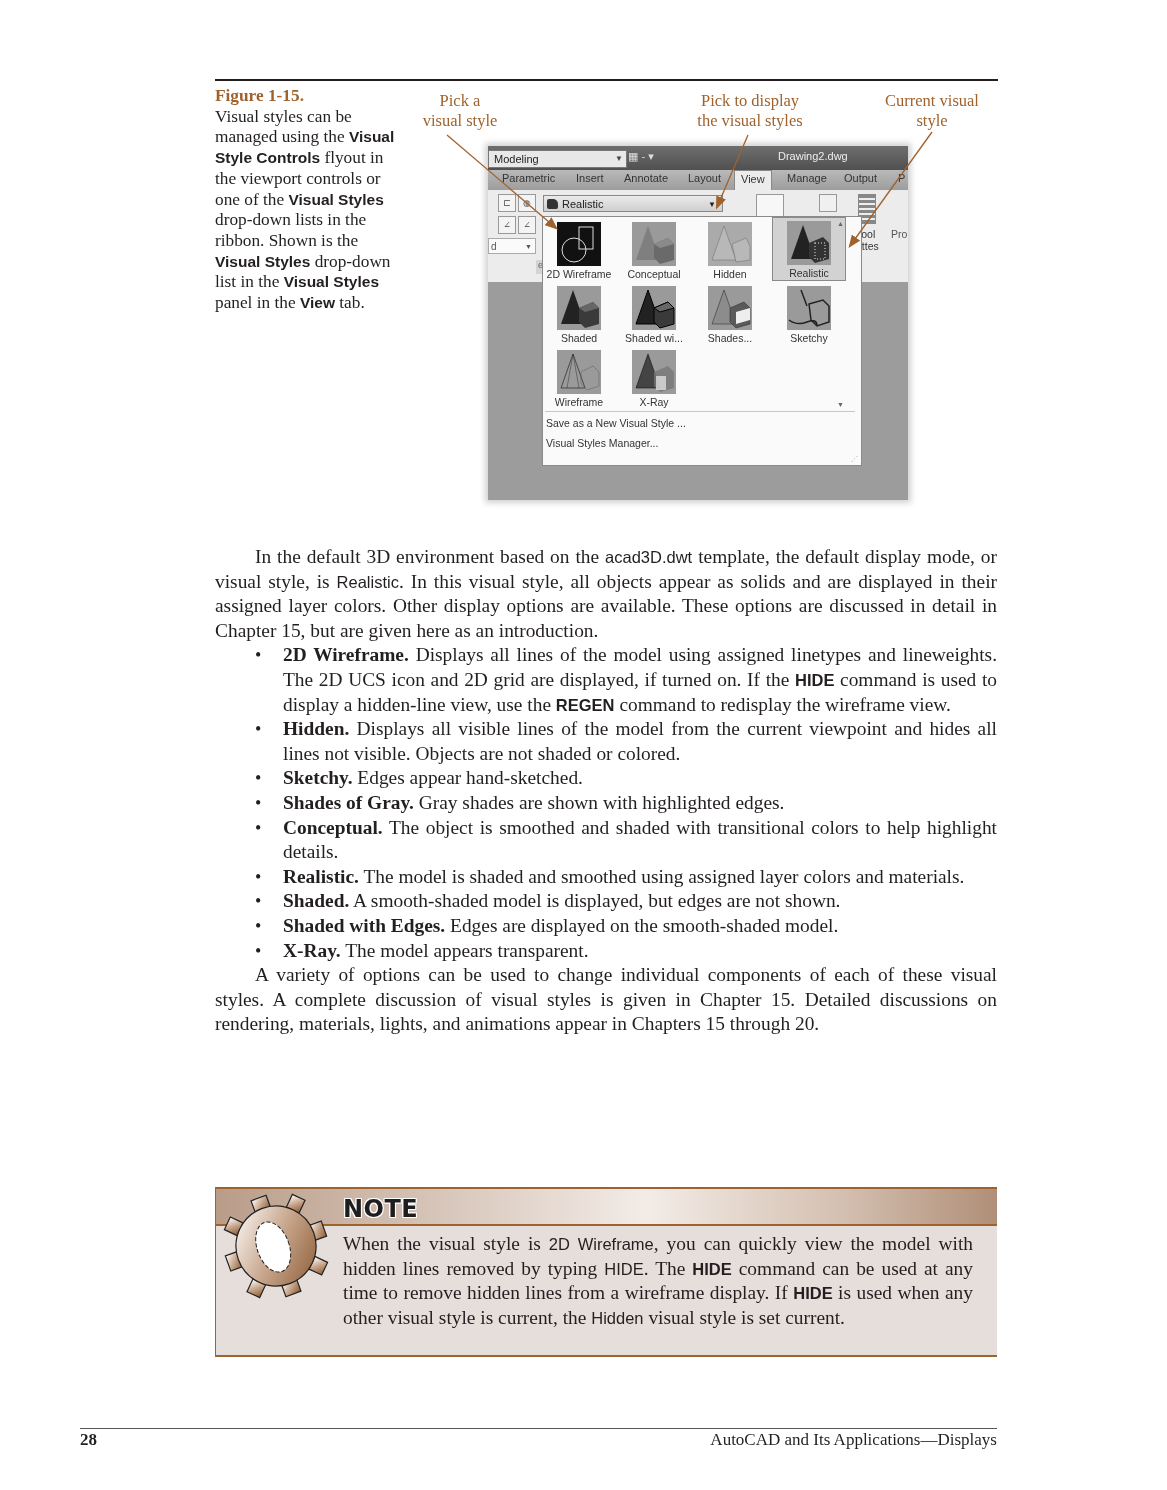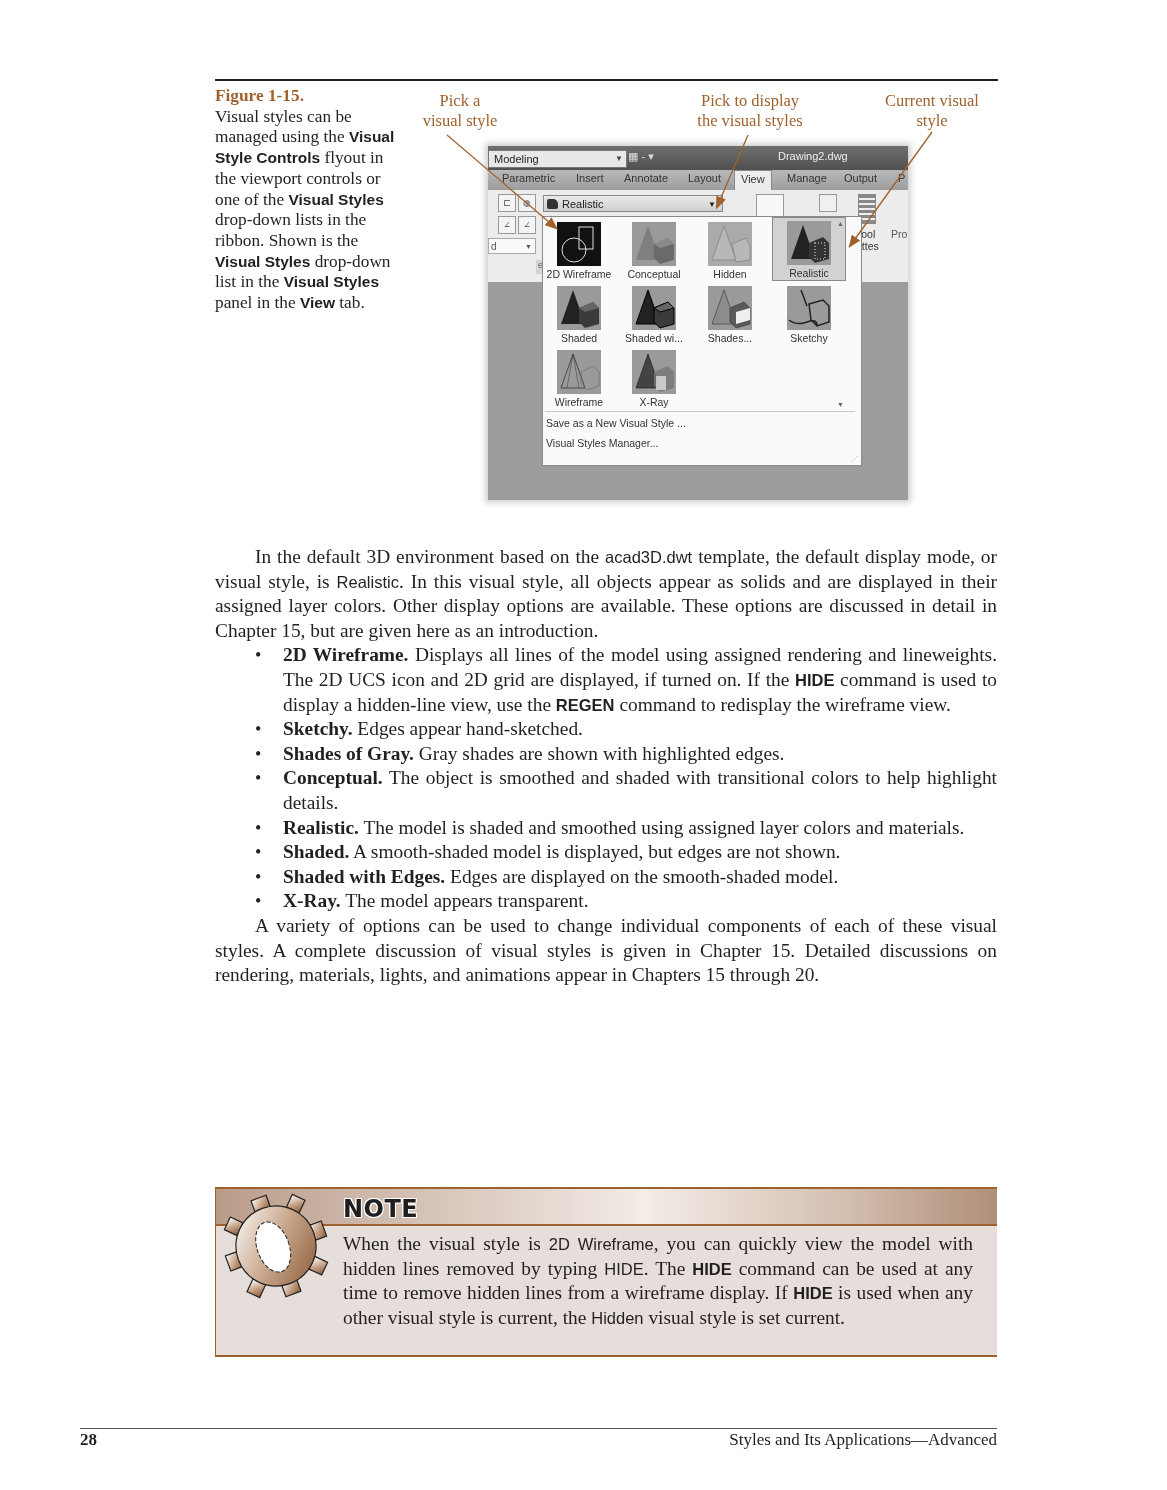--- a/index.html
+++ b/index.html
@@ -277,21 +277,22 @@
     <div class="menu-sep"></div>
     <div class="menu-item" style="top:200px">Save as a New Visual Style ...</div>
     <div class="menu-item" style="top:220px">Visual Styles Manager...</div>
     <span class="grip">⋰</span>
   </div>
 </div>
 
 <div class="body">
   <p id="intro-para"><span>In the default 3D environment based on the </span><span class="sf">acad3D.dwt</span><span> template, the default display mode, or visual style, is </span><span class="sf">Realistic</span><span>. In this visual style, all objects appear as solids and are displayed in their assigned layer colors. Other display options are available. These options are discussed in detail in Chapter 15, but are given here as an introduction.</span></p>
   <ul class="bullets" id="bullet-list">
-      <li><b>2D Wireframe.</b><span> Displays all lines of the model using assigned rendering and lineweights. The 2D UCS icon and 2D grid are displayed, if turned on. If the </span><b class="sfb sans">HIDE</b><span> command is used to display a hidden-line view, use the </span><b class="sfb sans">REGEN</b><span> command to redisplay the wireframe view.</span></li>
+      <li><b>2D Wireframe.</b><span> Displays all lines of the model using assigned linetypes and lineweights. The 2D UCS icon and 2D grid are displayed, if turned on. If the </span><b class="sfb sans">HIDE</b><span> command is used to display a hidden-line view, use the </span><b class="sfb sans">REGEN</b><span> command to redisplay the wireframe view.</span></li>
+      <li><b>Hidden.</b><span> Displays all visible lines of the model from the current viewpoint and hides all lines not visible. Objects are not shaded or colored.</span></li>
       <li><b>Sketchy.</b><span> Edges appear hand-sketched.</span></li>
       <li><b>Shades of Gray.</b><span> Gray shades are shown with highlighted edges.</span></li>
       <li><b>Conceptual.</b><span> The object is smoothed and shaded with transitional colors to help highlight details.</span></li>
       <li><b>Realistic.</b><span> The model is shaded and smoothed using assigned layer colors and materials.</span></li>
       <li><b>Shaded.</b><span> A smooth-shaded model is displayed, but edges are not shown.</span></li>
       <li><b>Shaded with Edges.</b><span> Edges are displayed on the smooth-shaded model.</span></li>
       <li><b>X-Ray.</b><span> The model appears transparent.</span></li>
     </ul>
   <p>A variety of options can be used to change individual components of each of these visual styles. A complete discussion of visual styles is given in Chapter 15. Detailed discussions on rendering, materials, lights, and animations appear in Chapters 15 through 20.</p>
 </div>
@@ -323,13 +324,13 @@
         <circle cx="55" cy="55" r="40"></circle>
       </g>
       <ellipse cx="52" cy="55" rx="16" ry="26" fill="#fff" stroke="#222" stroke-width="1" stroke-dasharray="4 2"></ellipse>
     </g>
   </svg>
   <div class="note-text" id="note-text"><span>When the visual style is </span><span class="sf">2D Wireframe</span><span>, you can quickly view the model with hidden lines removed by typing </span><span class="sf">HIDE</span><span>. The </span><b class="sfb sans">HIDE</b><span> command can be used at any time to remove hidden lines from a wireframe display. If </span><b class="sfb sans">HIDE</b><span> is used when any other visual style is current, the </span><span class="sf">Hidden</span><span> visual style is set current.</span></div>
 </div>
 
 <div class="foot-rule"></div>
 <div class="page-num">28</div>
-<div class="foot-title">Styles and Its Applications—Advanced</div>
+<div class="foot-title">AutoCAD and Its Applications—Displays</div>
 
 </body></html>

